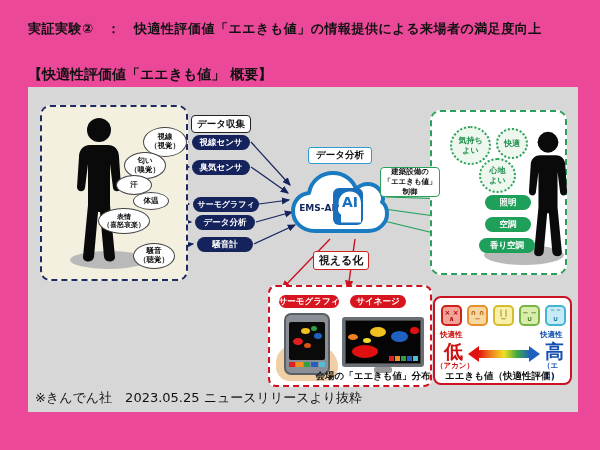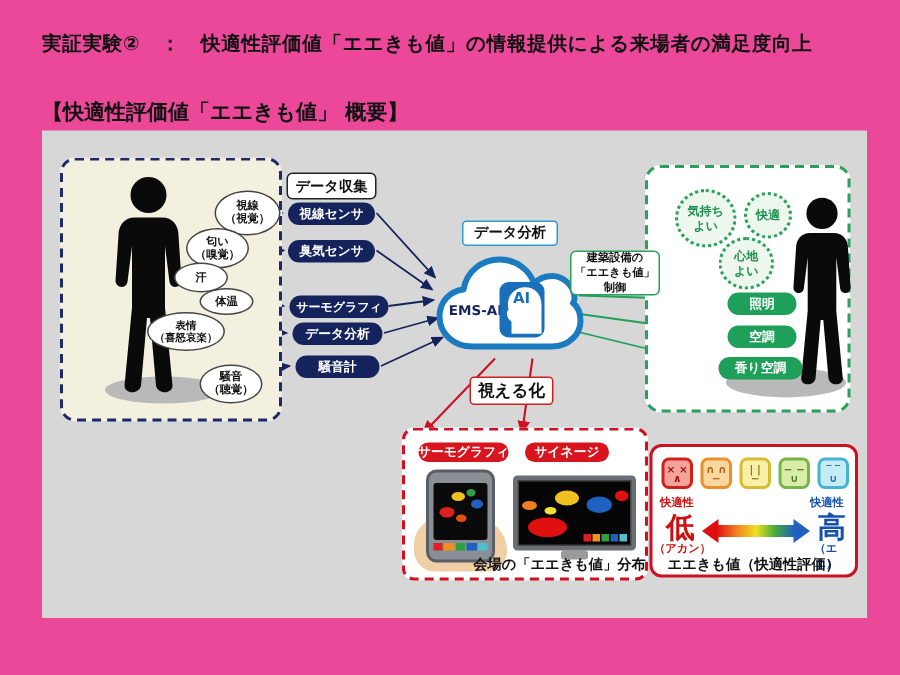--- a/index.html
+++ b/index.html
@@ -31,21 +31,21 @@
   .pill.red{background:#d8151e;border-radius:8px;}
 
   .analysis-label{position:absolute;left:280px;top:60px;width:64px;height:17px;background:#fff;
             border:1.5px solid #2e9bd0;border-radius:3px;display:flex;align-items:center;justify-content:center;
             font-size:9.5px;font-weight:bold;z-index:4;}
   .cloud-wrap{position:absolute;left:260px;top:78px;width:104px;height:76px;z-index:3;}
   .ems-label{position:absolute;left:268px;top:116px;width:42px;text-align:center;font-size:9px;
              font-weight:bold;color:#15235c;z-index:5;}
   .ai-icon{position:absolute;left:305px;top:101px;width:30px;height:37px;background:#1a6fba;
            border-radius:6px;z-index:5;}
-  .ai-text{position:absolute;left:9px;top:6px;font-size:10px;font-weight:bold;color:#1a6fba;z-index:6;}
+  .ai-text{position:absolute;left:9px;top:6px;font-size:14px;font-weight:bold;color:#1a6fba;z-index:6;}
 
   .viz-label{position:absolute;left:285px;top:164px;width:56px;height:19px;background:#fff;
              border:1.5px solid #cc2222;border-radius:3px;display:flex;align-items:center;justify-content:center;
              font-size:11px;font-weight:bold;z-index:4;}
 
   
   .viz-box{position:absolute;left:240px;top:198px;width:164px;height:102px;background:#fff;
            border:2px dashed #d01020;border-radius:8px;z-index:2;}
   .viz-caption{position:absolute;left:44px;top:83px;width:118px;text-align:center;
                font-size:9.5px;font-weight:bold;z-index:4;}
@@ -294,14 +294,15 @@
       <div class="sc-small sc-red" style="left:1px;top:63px;">（アカン）</div>
       <div class="sc-small sc-blue" style="left:105px;top:32px;">快適性</div>
       <div class="sc-big sc-blue" style="left:110px;top:41px;">高</div>
       <div class="sc-small sc-blue" style="left:108px;top:63px;">（エエ）</div>
       <div class="tri tri-left"></div>
       <div class="grad-bar"></div>
       <div class="tri tri-right"></div>
       <div class="scale-caption">エエきも値（快適性評価）</div>
     </div>
 
+    <div class="footnote">※きんでん社　2023.05.25 ニュースリリースより抜粋</div>
   </div>
 </div>
 
 </body></html>

